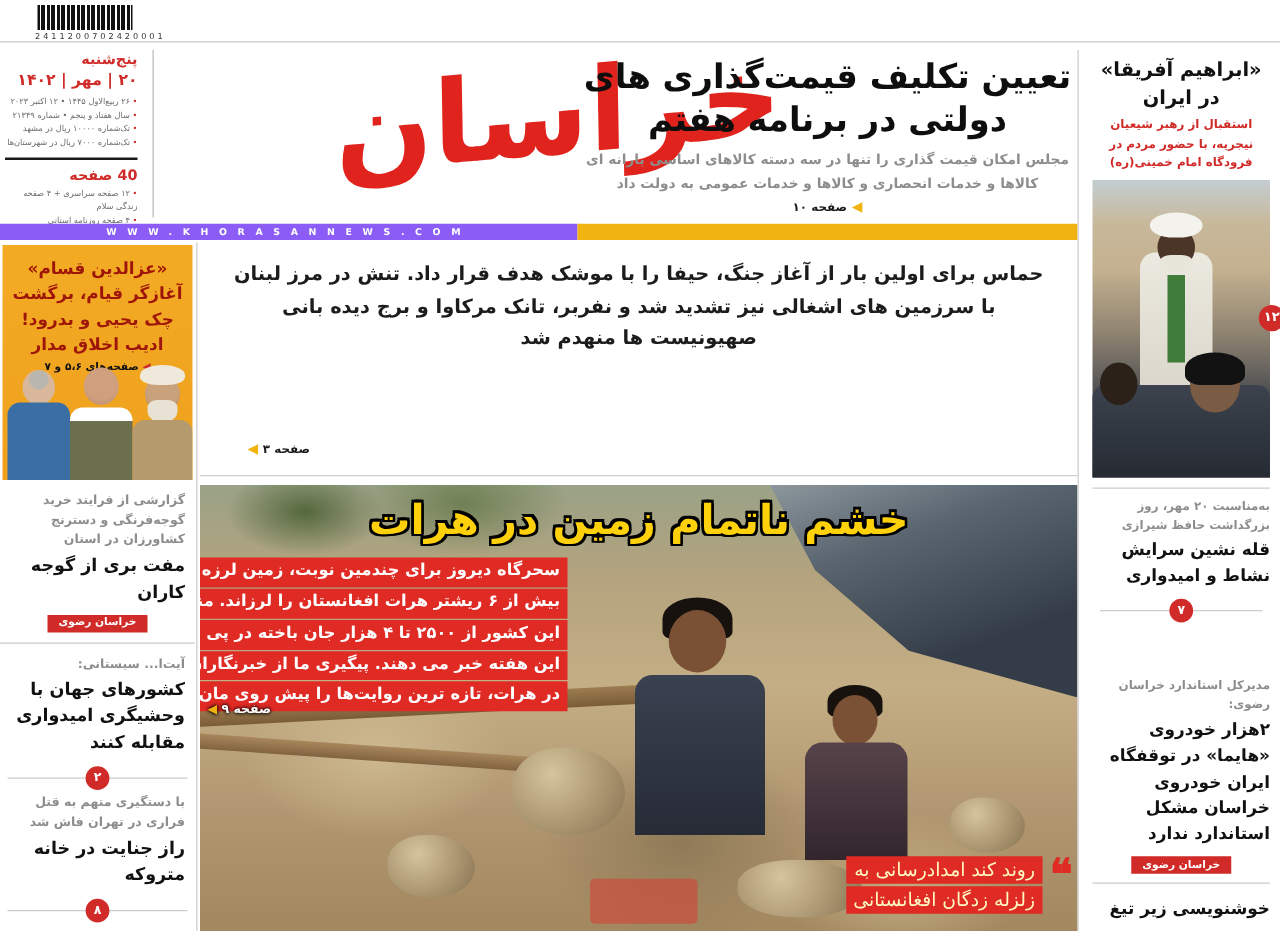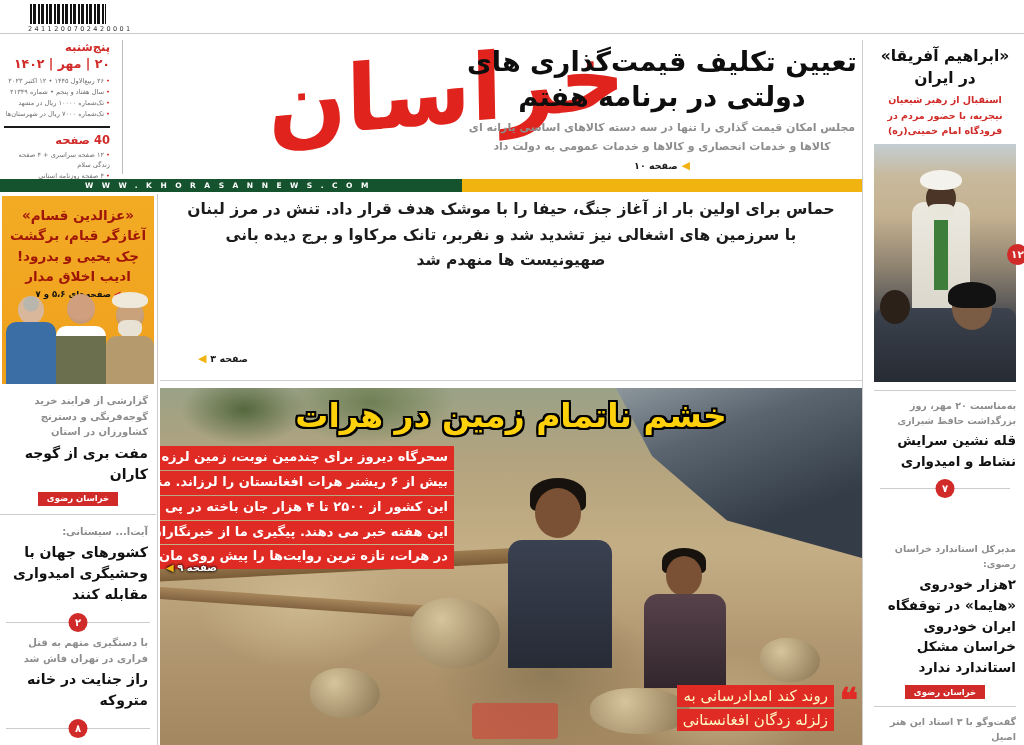--- a/index.html
+++ b/index.html
@@ -26,28 +26,28 @@
   .tagline { font-size:9.5px; color:#8a8a8a; margin:2px 40px 0 0; }
   .logo-script { font-size:92px; line-height:1.2; font-weight:bold; color:#e0231c;
     transform:rotate(-5deg) skewX(-4deg); direction:rtl; }
 
   .top-story { right:166px; top:44px; width:392px; direction:rtl; text-align:center; }
   .top-story-title { font-size:27px; font-weight:bold; line-height:1.3; color:#0e0e0e; }
   .top-story-sub { font-size:11px; color:#8d8d8d; font-weight:bold; line-height:1.7; margin-top:5px; }
   .pageref { font-size:9.5px; font-weight:bold; color:#1a1a1a; white-space:nowrap; }
   .pageref::before { content:"◀ "; color:#f0b310; font-size:11px; }
 
-  .url-bar { top:179px; left:0; width:462px; height:13px; background:#14532d; color:#fff;
+  .url-bar { top:179px; left:0; width:462px; height:13px; background:#8b5cf6; color:#fff;
     font-size:7.5px; font-weight:bold; letter-spacing:8.5px; line-height:13px; padding-right:0; text-align:center; overflow:hidden; }
   .url-amber { top:179px; left:462px; width:400px; height:13px; background:#f0b310; }
 
   
   .lead { left:160px; top:197px; width:702px; direction:rtl; text-align:center; }
   .lead-title { font-size:72px; font-weight:bold; color:#0b0b0b; line-height:1.15; letter-spacing:-1px; }
-  .lead-sub { font-size:15.5px; font-weight:bold; color:#1c1c1c; line-height:1.65; width:656px; margin:0 auto 0; }
+  .lead-sub { font-size:15.5px; font-weight:bold; color:#1c1c1c; line-height:1.65; width:656px; margin:10px auto 0; }
   .lead-pageref { left:198px; top:352px; }
   .lead-rule { left:160px; top:380px; width:702px; border-top:1px solid #cfcfcf; }
 
   
   .vdiv-left { left:157px; top:194px; height:551px; border-left:1px solid #ccc; }
   .sidebar-left { left:0; top:194px; width:156px; direction:rtl; }
   .feature-box { margin:2px 2px 0; height:188px; background:linear-gradient(180deg,#f3ab24,#efa01d);
     text-align:center; padding:9px 7px 0; position:relative; overflow:hidden; }
   .feature-title { color:#9e1509; font-weight:bold; font-size:13.5px; line-height:1.5; }
   .feature-page { margin-top:3px; font-size:8.5px; font-weight:bold; color:#111; }
@@ -276,18 +276,17 @@
     <span class="badge">۷</span>
   </div>
 
   <div class="r-item" style="padding-top:0;margin-top:43px;">
     <div class="r-kicker">مدیرکل استاندارد خراسان رضوی:</div>
     <div class="r-title">۲هزار خودروی «هایما» در توقفگاه ایران خودروی خراسان مشکل استاندارد ندارد</div>
     <span class="tag-red">خراسان رضوی</span>
   </div>
 
   <div class="r-item rule-t">
-    <div class="r-kicker">گفت‌وگو با ۳ استاد این هنر اصیل</div>
     <div class="r-title">خوشنویسی زیر تیغ بی‌مهری</div>
 
   </div>
 
 </div>
 
 </body></html>

